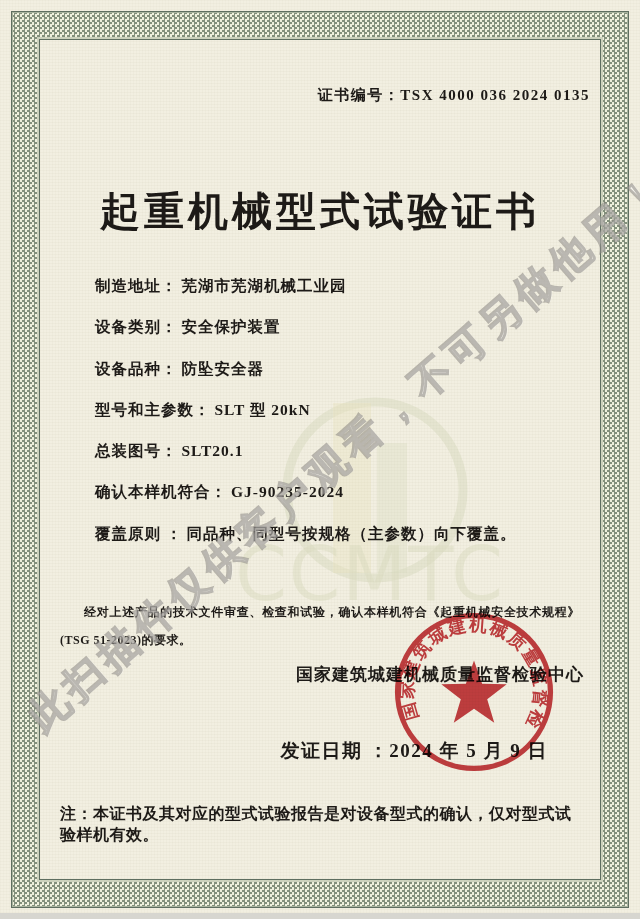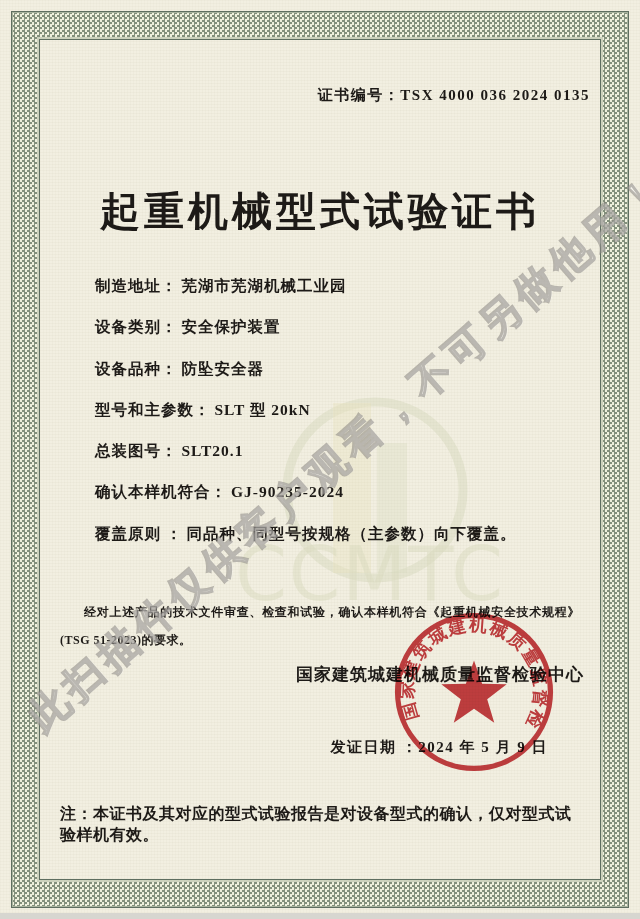--- a/index.html
+++ b/index.html
@@ -78,21 +78,21 @@
     position:absolute; left:60px; top:598px; width:520px; margin:0;
     font-size:12px; font-weight:700; line-height:28px; letter-spacing:.5px;
     text-indent:2em; text-align:justify;
   }
   .issuer{
     position:absolute; top:663px; right:56px;
     font-size:17px; font-weight:700; letter-spacing:1px;
   }
   .issue-date{
     position:absolute; top:738px; right:92px;
-    font-size:15px; font-weight:700; letter-spacing:1.5px;
+    font-size:19px; font-weight:700; letter-spacing:1.5px;
   }
   .note{
     position:absolute; left:60px; top:804px; width:525px;
     font-size:16px; font-weight:700; letter-spacing:.5px;
   }
 
   .stamp{
     position:absolute; left:388px; top:606px; width:172px; height:172px; z-index:4;
     mix-blend-mode:multiply; opacity:.88;
   }

